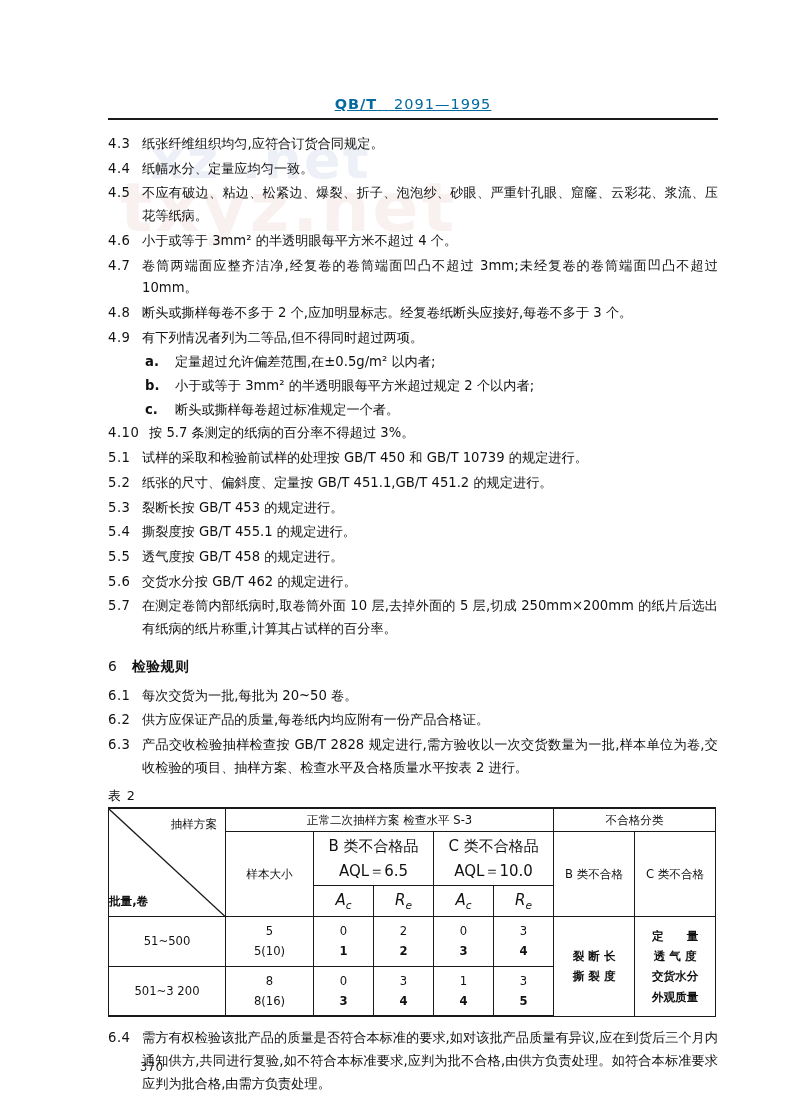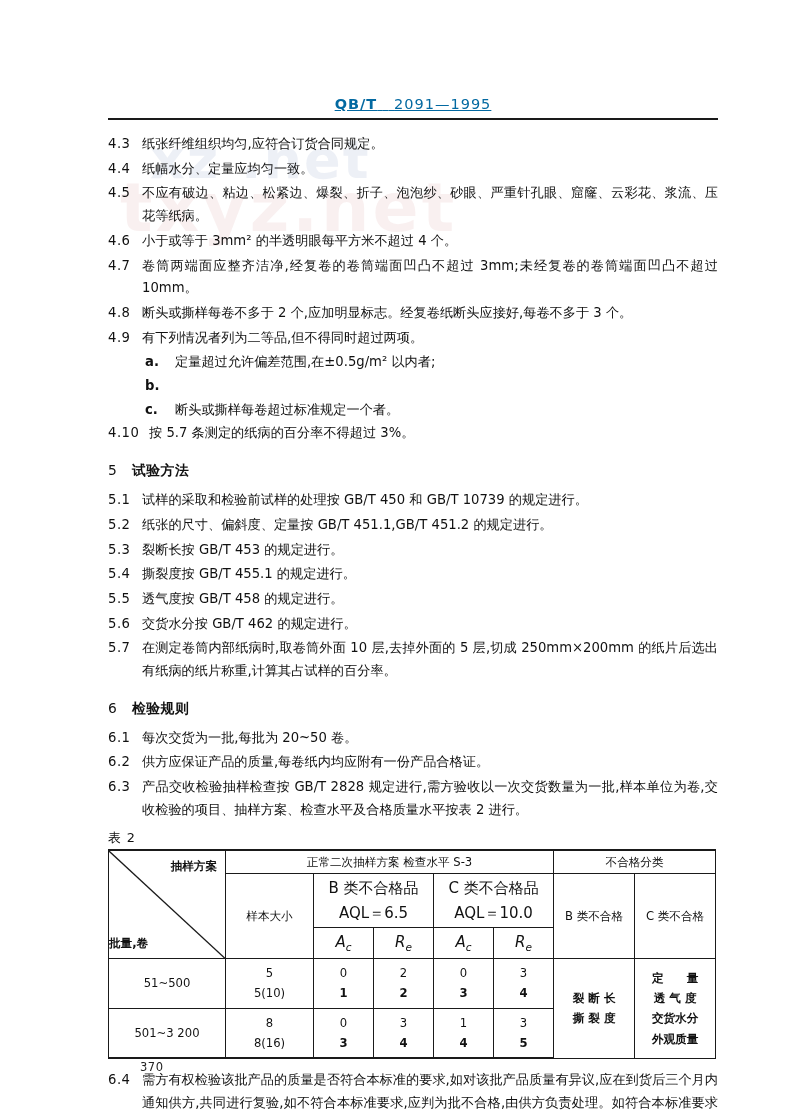--- a/index.html
+++ b/index.html
@@ -158,21 +158,21 @@
   .corner svg {
     position: absolute;
     left: 0; top: 0;
     width: 100%; height: 100%;
   }
   .corner .tr-lbl {
     position: absolute;
     right: 8px;
     top: 6px;
     font-size: 11.6px;
-    font-weight: bold;
+    font-weight: normal;
   }
   .corner .bl-lbl {
     position: absolute;
     left: 0;
     bottom: 5px;
     font-size: 11.6px;
     font-weight: bold;
   }
 
   .cls-head { font-size: 15px; line-height: 1.75; }
@@ -241,34 +241,32 @@
       <span class="num">4.9</span>
       <span class="txt">有下列情况者列为二等品,但不得同时超过两项。</span>
     </div>
 
     <div class="sub">
       <span class="lbl">a.</span>
       <span class="txt">定量超过允许偏差范围,在±0.5g/m² 以内者;</span>
     </div>
     <div class="sub">
       <span class="lbl">b.</span>
+      <span class="txt">小于或等于 3mm² 的半透明眼每平方米超过规定 2 个以内者;</span>
     </div>
     <div class="sub">
       <span class="lbl">c.</span>
       <span class="txt">断头或撕样每卷超过标准规定一个者。</span>
     </div>
 
     <div class="clause">
       <span class="num wide">4.10</span>
       <span class="txt">按 5.7 条测定的纸病的百分率不得超过 3%。</span>
     </div>
 
-    <div class="section-title">
-      <span class="snum">5</span><span>试验方法</span>
-    </div>
 
     <div class="clause">
       <span class="num">5.1</span>
       <span class="txt">试样的采取和检验前试样的处理按 GB/T 450 和 GB/T 10739 的规定进行。</span>
     </div>
     <div class="clause">
       <span class="num">5.2</span>
       <span class="txt">纸张的尺寸、偏斜度、定量按 GB/T 451.1,GB/T 451.2 的规定进行。</span>
     </div>
     <div class="clause">

